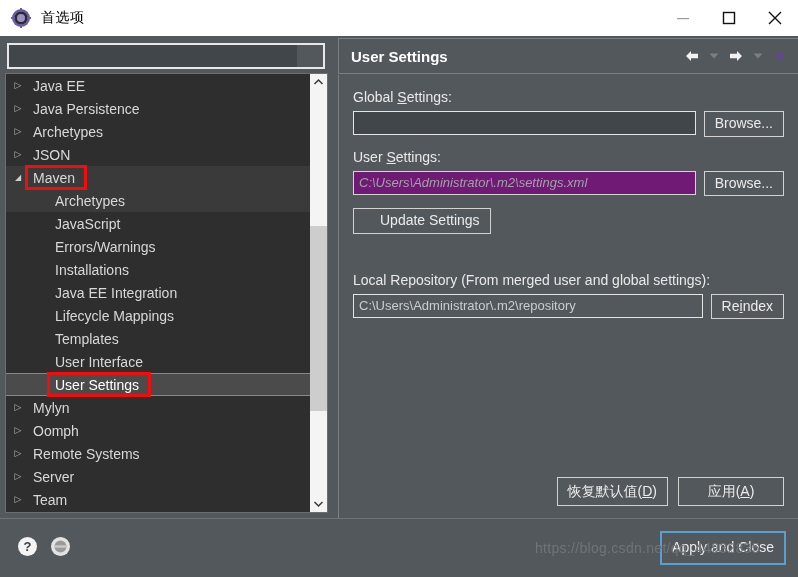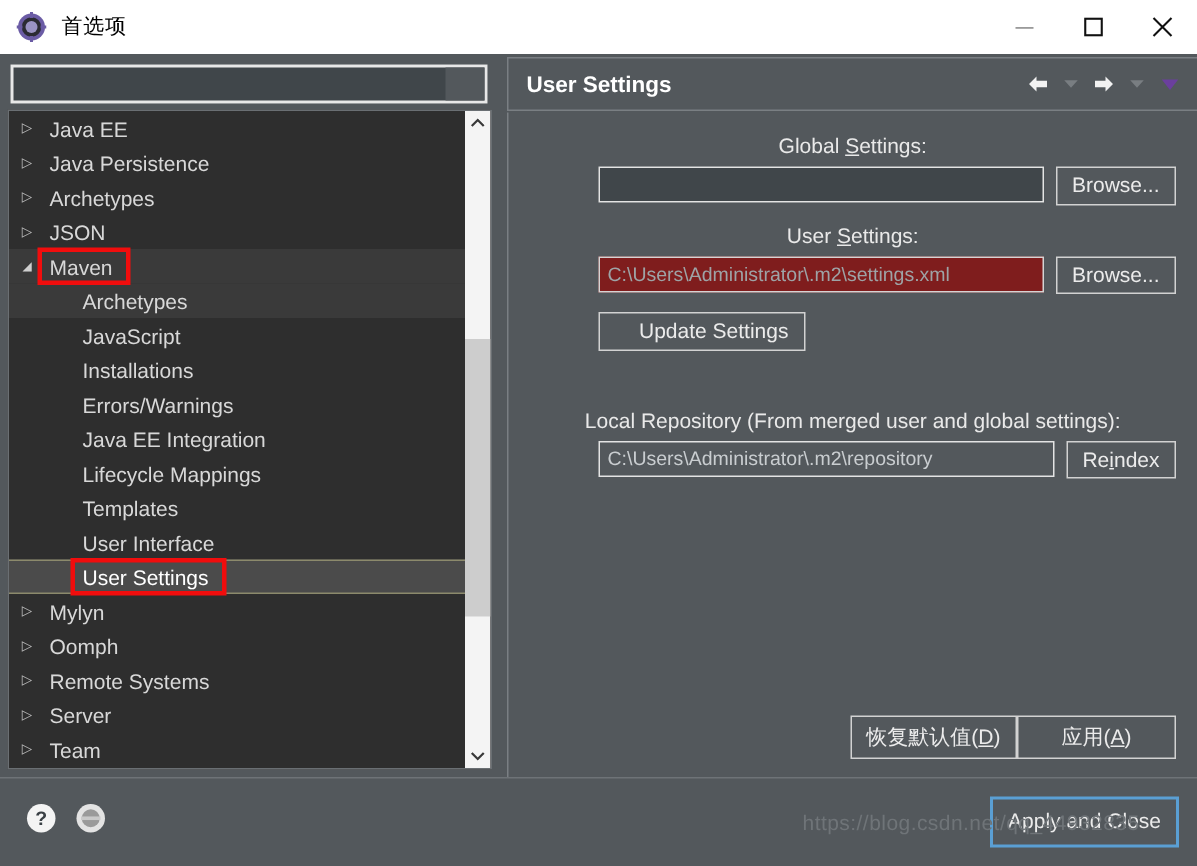--- a/index.html
+++ b/index.html
@@ -112,41 +112,41 @@
     font-size: 15px; font-weight: bold; color: #ffffff; margin-left: 12px;
   }
   .rp-navs { margin-left: auto; display: flex; align-items: center; gap: 2px; padding-right: 8px; }
   .navico { width: 20px; height: 20px; display: flex; align-items: center; justify-content: center; }
 
   .rp-body {
     position: absolute; left: 2px; top: 39px; right: 0; bottom: 0;
     border-left: 1px solid #7a7f83;
     padding: 14px 14px 0 14px;
   }
-  .fieldlabel { color: #e9e9e9; font-size: 14px; margin-bottom: 6px; text-align: center; }
+  .fieldlabel { color: #e9e9e9; font-size: 14px; margin-bottom: 6px; }
   .fieldlabel u { text-decoration: underline; }
-  .frow { display: flex; align-items: stretch; gap: 8px; margin-bottom: 12px; margin-left: 46px; }
+  .frow { display: flex; align-items: stretch; gap: 8px; margin-bottom: 12px; }
   .textinput {
     flex: 1; height: 24px; background: #40464a; border: 1px solid #e4e4e4;
     color: #e6e6e6; font-size: 13px; padding: 0 5px; outline: none;
     font-family: "Liberation Sans", sans-serif;
   }
-  .textinput.dim { color: #9ea3a6; background: #7f1d1d; border: 1px solid #d4d4d4; }
+  .textinput.dim { color: #9ea3a6; background: #701a75; border: 1px solid #d4d4d4; font-style: italic; }
   .textinput.ro { color: #c9cdd0; background: #53585c; border: 1px solid #e4e4e4; }
   .btn {
     background: #53585c; border: 1px solid #d2d2d2; color: #ebebeb;
     font-size: 14px; padding: 3px 10px; cursor: pointer; line-height: 1.25;
     font-family: "Liberation Sans", sans-serif; white-space: nowrap;
   }
   .btn u { text-decoration: underline; }
   .btn.inline { align-self: flex-start; padding-left: 26px; }
   .sect-gap { height: 26px; }
 
   .rp-footer {
-    position: absolute; right: 14px; bottom: 12px; display: flex; 
+    position: absolute; right: 14px; bottom: 12px; display: flex; gap: 10px;
   }
   .rp-footer .btn { min-width: 106px; text-align: center; padding: 5px 10px; }
 
   
   .bottombar {
     position: absolute; left: 0; top: 518px; width: 798px; height: 59px;
     background: #53585c; border-top: 1px solid #6e7377;
     display: flex; align-items: center;
   }
   .bb-icons { display: flex; align-items: center; gap: 12px; margin-left: 17px; }
@@ -236,25 +236,25 @@
             <div class="trow leaf band">
               <span class="pad"></span>
               <span>Archetypes</span>
             </div>
             <div class="trow leaf">
               <span class="pad"></span>
               <span>JavaScript</span>
             </div>
             <div class="trow leaf">
               <span class="pad"></span>
+              <span>Errors/Warnings</span>
+            </div>
+            <div class="trow leaf">
+              <span class="pad"></span>
               <span>Installations</span>
-            </div>
-            <div class="trow leaf">
-              <span class="pad"></span>
-              <span>Errors/Warnings</span>
             </div>
             <div class="trow leaf">
               <span class="pad"></span>
               <span>Java EE Integration</span>
             </div>
             <div class="trow leaf">
               <span class="pad"></span>
               <span>Lifecycle Mappings</span>
             </div>
             <div class="trow leaf">

